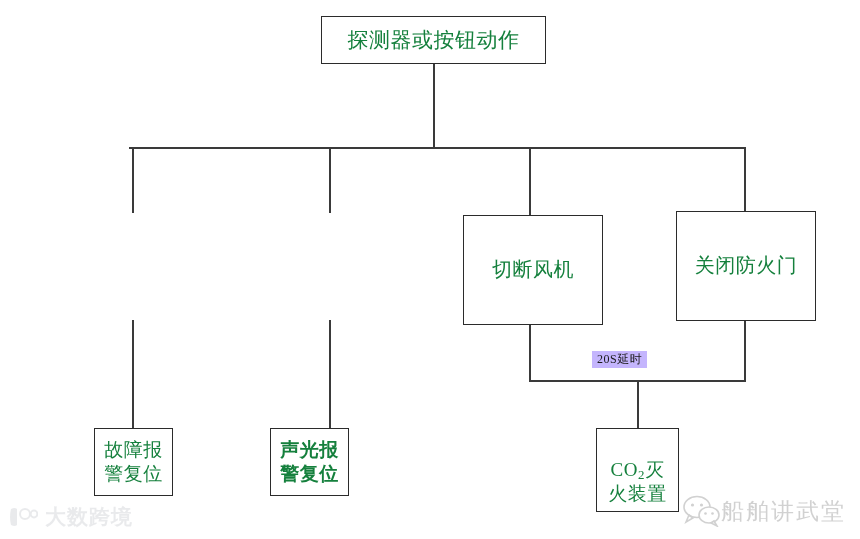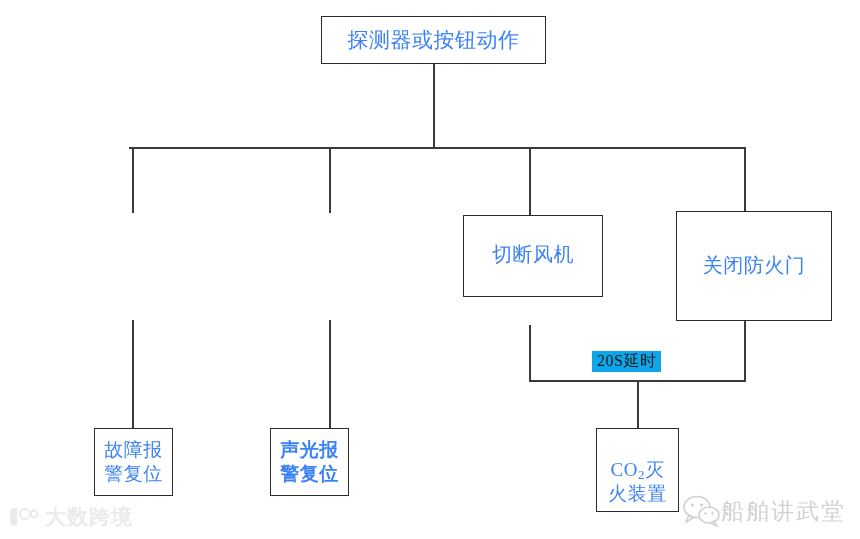--- a/index.html
+++ b/index.html
@@ -19,44 +19,44 @@
   }
   .node {
     position: absolute;
     box-sizing: border-box;
     border: 1.6px solid #2b2b2b;
     background: #ffffff;
     display: flex;
     align-items: center;
     justify-content: center;
     text-align: center;
-    color: #3b82f6;
+    color: #15803d;
     line-height: 1.28;
     letter-spacing: 0.5px;
     z-index: 3;
   }
   .node .txt {
     display: block;
     white-space: pre-line;
   }
   .n-top   { font-size: 21px; }
   .n-mid   { font-size: 20px; }
   .n-leaf  { font-size: 19px; }
   .line {
     position: absolute;
     background: #3a3a3a;
     z-index: 1;
   }
   .line.h { height: 1.8px; }
   .line.v { width: 1.8px; }
   .edge-label {
     position: absolute;
-    font-size: 16px;
+    font-size: 12px;
     color: #1a1a1a;
-    background: #0ea5e9;
+    background: #c4b5fd;
     padding: 0 5px;
     white-space: nowrap;
     z-index: 4;
     letter-spacing: 0.5px;
   }
   .co2 sub {
     font-size: 0.68em;
     vertical-align: baseline;
     position: relative;
     top: 0.28em;
@@ -108,25 +108,25 @@
 
   <div class="line h" style="left:129px; top:147px; width:617px;"></div>
 
   <div class="line v" style="left:132px; top:147px; height:66px;"></div>
   <div class="line v" style="left:329px; top:147px; height:66px;"></div>
   <div class="line v" style="left:529px; top:147px; height:68px;"></div>
   <div class="line v" style="left:744px; top:147px; height:64px;"></div>
 
 
 
-  <div class="node n-mid" style="left:463px; top:215px; width:140px; height:82px;font-family:Liberation Mono, monospace;">
+  <div class="node n-mid" style="left:463px; top:215px; width:140px; height:110px;">
     <span class="txt">切断风机</span>
   </div>
 
-  <div class="node n-mid" style="left:676px; top:211px; width:156px; height:110px;">
+  <div class="node n-mid" style="left:676px; top:211px; width:140px; height:110px;">
     <span class="txt">关闭防火门</span>
   </div>
 
   <div class="line v" style="left:132px; top:320px; height:108px;"></div>
   <div class="line v" style="left:329px; top:320px; height:108px;"></div>
 
   <div class="line v" style="left:529px; top:325px; height:56px;"></div>
   <div class="line v" style="left:744px; top:321px; height:60px;"></div>
   <div class="line h" style="left:529px; top:380px; width:217px;"></div>
   <div class="edge-label" style="left:592px; top:351px;">20S延时</div>

